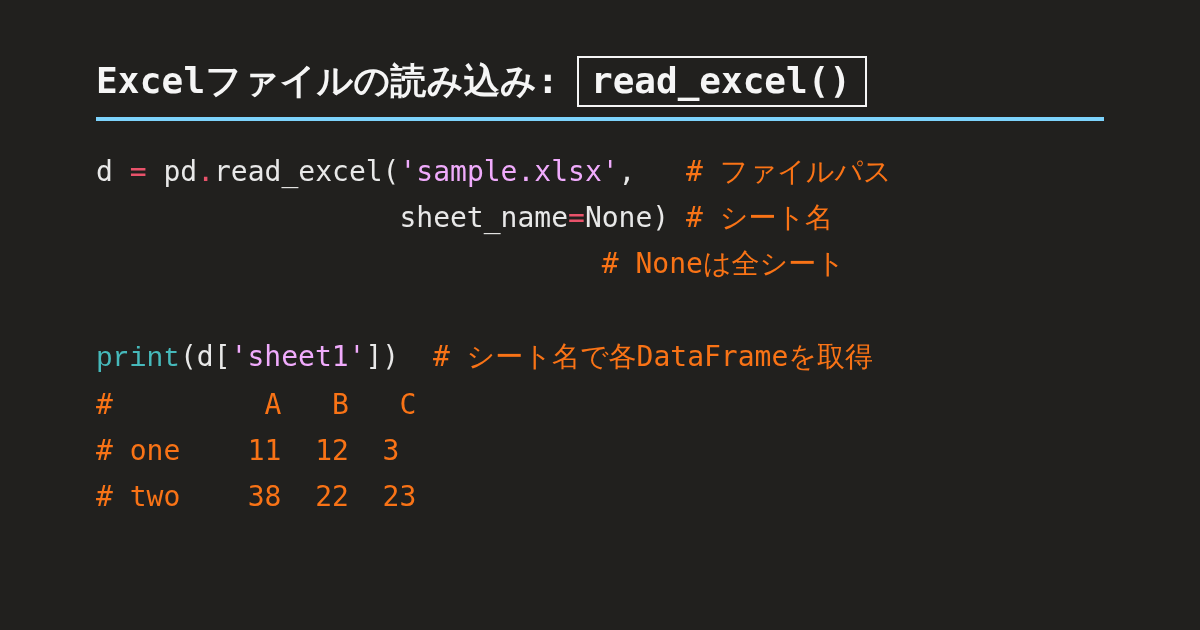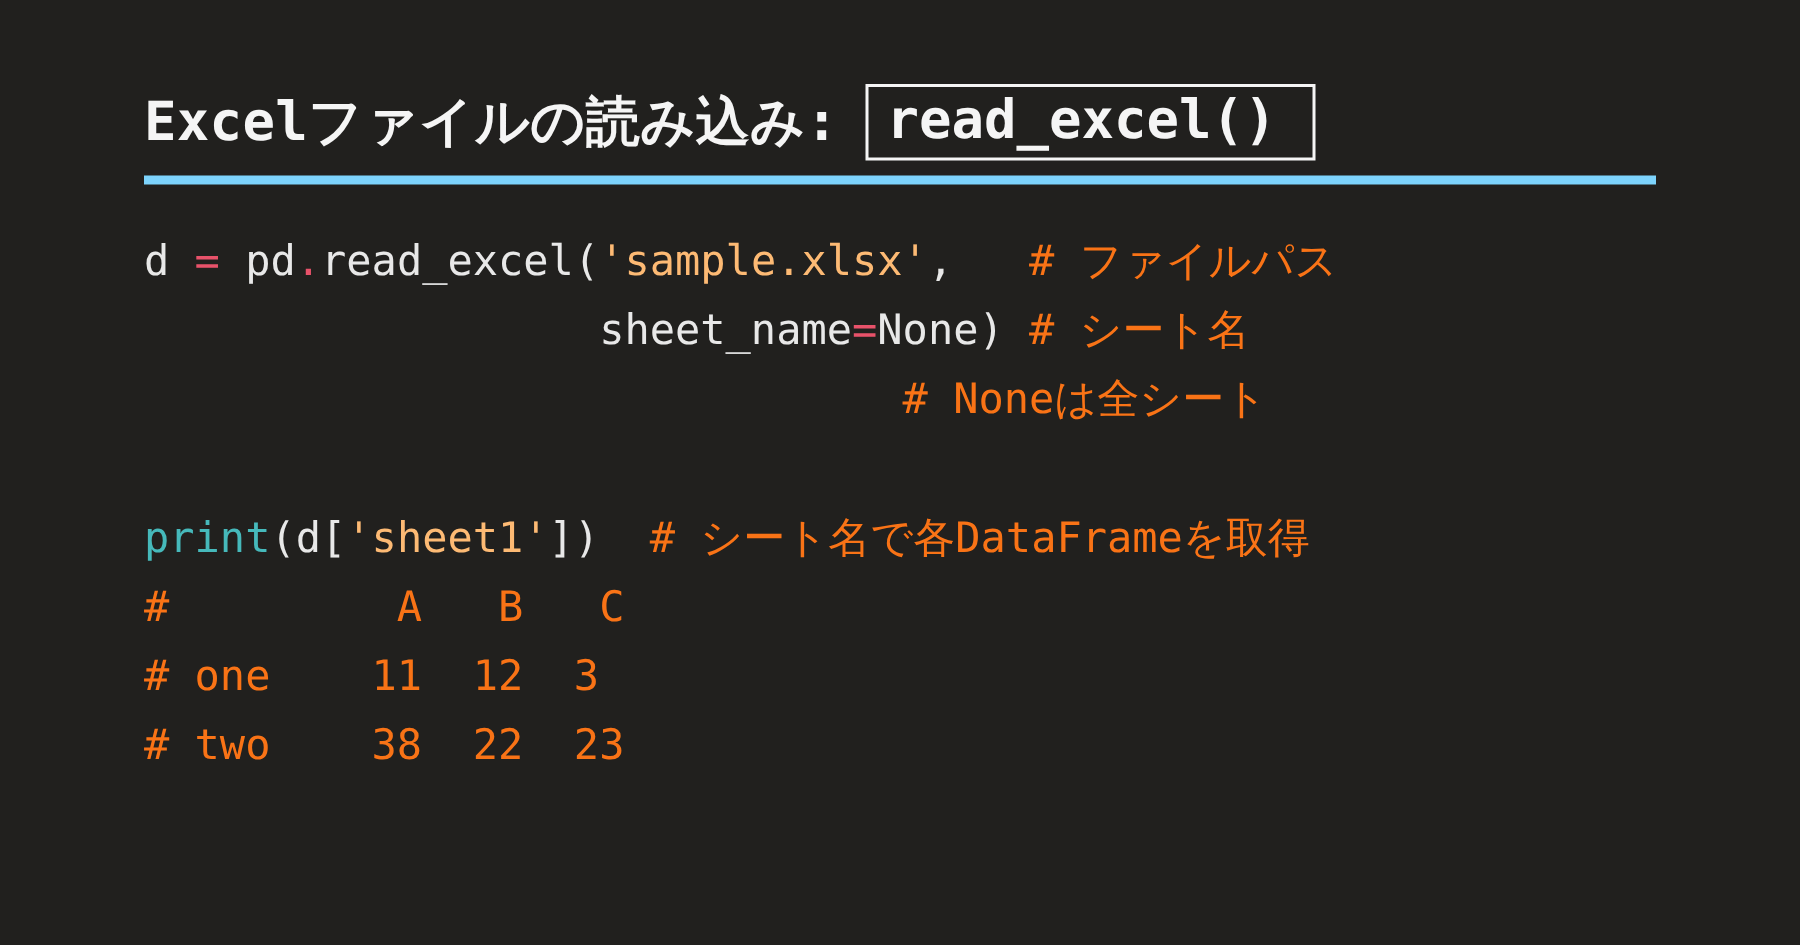--- a/index.html
+++ b/index.html
@@ -14,43 +14,43 @@
   .wrap {
     padding: 56px 96px 0 96px;
   }
   .title {
     display: flex;
     align-items: center;
     gap: 18px;
     font-weight: 700;
     font-size: 36px;
     padding-bottom: 10px;
-    border-bottom: 6px solid #7dd3fc;
+    border-bottom: 4px solid #7dd3fc;
     margin-bottom: 28px;
   }
   .title-text {
     letter-spacing: 0.2px;
   }
   .title-code {
     font-family: "Menlo", "Consolas", "DejaVu Sans Mono", monospace;
     font-weight: 700;
     border: 2px solid #f5f5f5;
-    padding: 2px 24px 4px 12px;
+    padding: 2px 14px 4px 12px;
     font-size: 36px;
   }
   pre.code {
     font-family: "Menlo", "Consolas", "DejaVu Sans Mono", monospace;
     font-size: 28px;
     line-height: 1.65;
     white-space: pre;
     color: #e8e8e8;
   }
   .tok-op   { color: #e8526a; } 
-  .tok-str  { color: #fdba74; } 
-  .tok-call { color: #46b9bb; } 
+  .tok-str  { color: #f0abfc; } 
+  .tok-call { color: #46b9bb; font-family: Liberation Mono, monospace; } 
   .tok-cmt  { color: #f97316; } 
 </style>
 </head>
 <body>
 
 <div class="wrap">
 
   <div class="title">
     <span class="title-text">Excelファイルの読み込み:</span>
     <span class="title-code">read_excel()</span>

